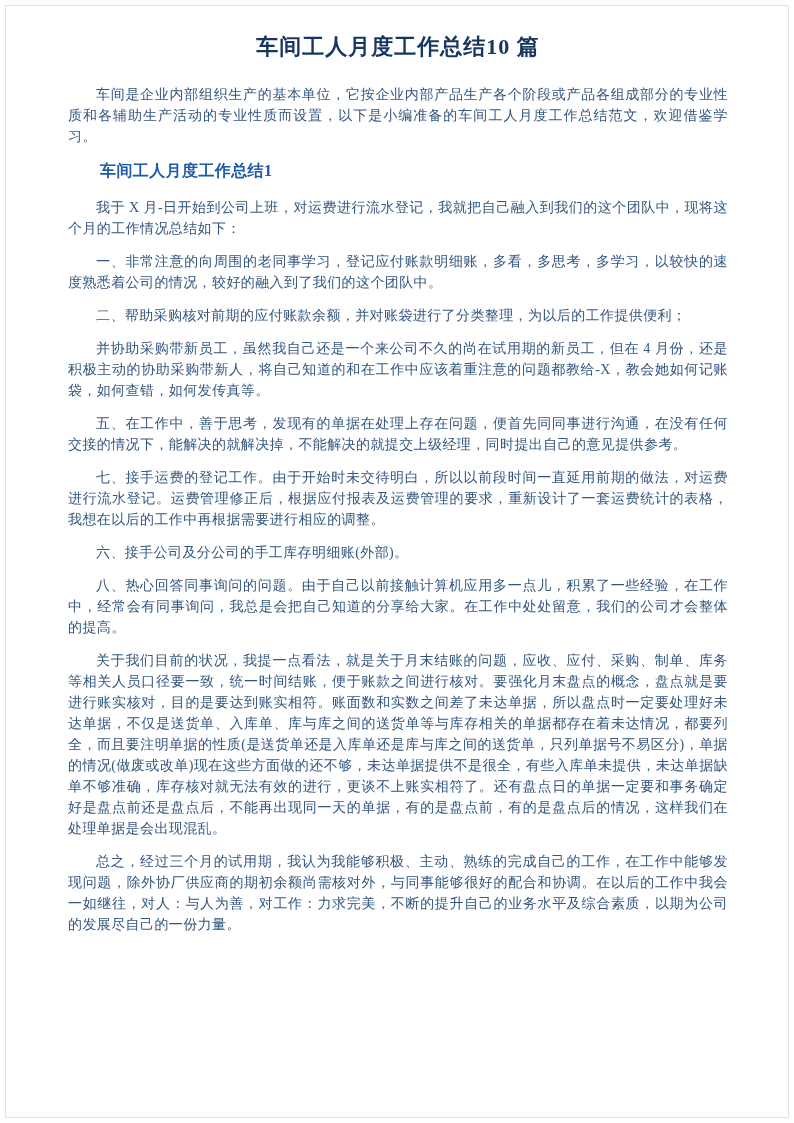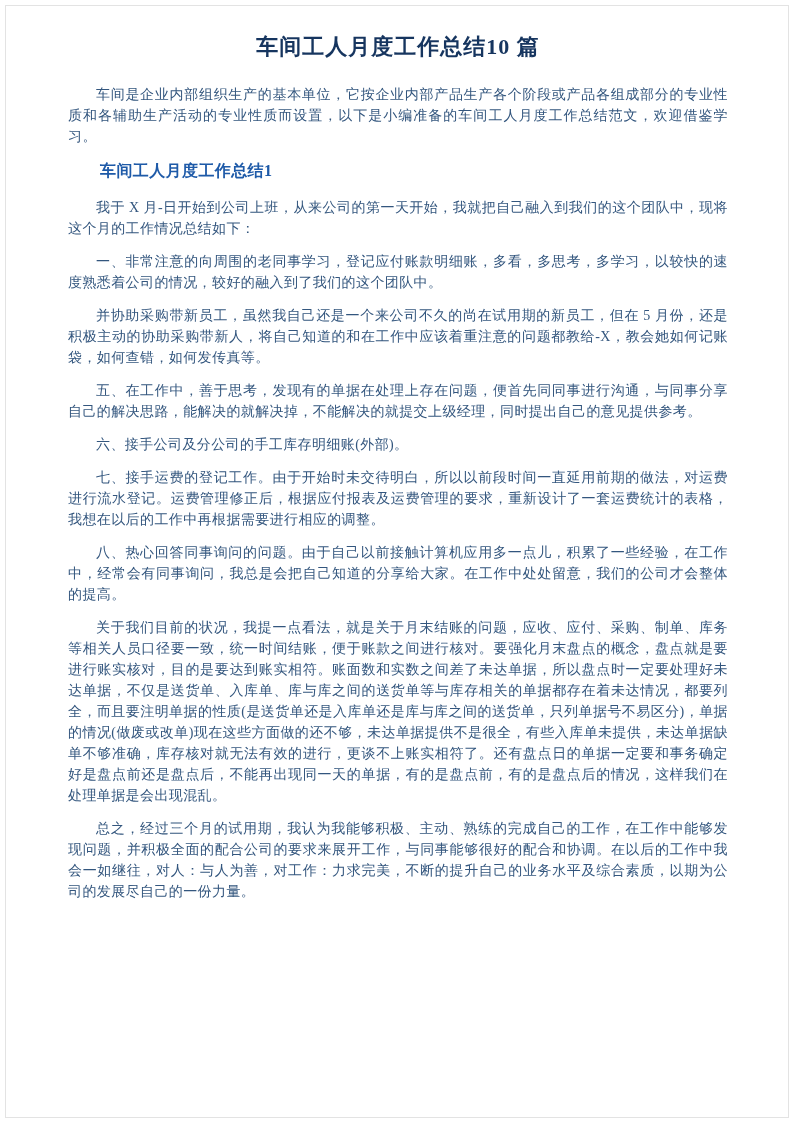--- a/index.html
+++ b/index.html
@@ -63,24 +63,25 @@
 <body>
 
 <div class="page">
   <div class="page-frame"></div>
   <div class="content">
 
     <h1 class="doc-title">车间工人月度工作总结10 篇</h1>
 
     <p class="body-para">车间是企业内部组织生产的基本单位，它按企业内部产品生产各个阶段或产品各组成部分的专业性质和各辅助生产活动的专业性质而设置，以下是小编准备的车间工人月度工作总结范文，欢迎借鉴学习。</p>
     <p class="section-heading">车间工人月度工作总结1</p>
-    <p class="body-para">我于 X 月-日开始到公司上班，从来公司的第一天开始，我就把自己融入到我们的这个团队中，现将这个月的工作情况总结如下：</p>
+    <p class="body-para">我于 X 月-日开始到公司上班，对运费进行流水登记，我就把自己融入到我们的这个团队中，现将这个月的工作情况总结如下：</p>
     <p class="body-para">一、非常注意的向周围的老同事学习，登记应付账款明细账，多看，多思考，多学习，以较快的速度熟悉着公司的情况，较好的融入到了我们的这个团队中。</p>
-    <p class="body-para">并协助采购带新员工，虽然我自己还是一个来公司不久的尚在试用期的新员工，但在 5 月份，还是积极主动的协助采购带新人，将自己知道的和在工作中应该着重注意的问题都教给-X，教会她如何记账袋，如何查错，如何发传真等。</p>
-    <p class="body-para">五、在工作中，善于思考，发现有的单据在处理上存在问题，便首先同同事进行沟通，与同事分享自己的解决思路，能解决的就解决掉，不能解决的就提交上级经理，同时提出自己的意见提供参考。</p>
+    <p class="body-para">二、帮助采购核对前期的应付账款余额，并对账袋进行了分类整理，为以后的工作提供便利；</p>
+    <p class="body-para">并协助采购带新员工，虽然我自己还是一个来公司不久的尚在试用期的新员工，但在 4 月份，还是积极主动的协助采购带新人，将自己知道的和在工作中应该着重注意的问题都教给-X，教会她如何记账袋，如何查错，如何发传真等。</p>
+    <p class="body-para">五、在工作中，善于思考，发现有的单据在处理上存在问题，便首先同同事进行沟通，在没有任何交接的情况下，能解决的就解决掉，不能解决的就提交上级经理，同时提出自己的意见提供参考。</p>
+    <p class="body-para">七、接手运费的登记工作。由于开始时未交待明白，所以以前段时间一直延用前期的做法，对运费进行流水登记。运费管理修正后，根据应付报表及运费管理的要求，重新设计了一套运费统计的表格，我想在以后的工作中再根据需要进行相应的调整。</p>
     <p class="body-para">六、接手公司及分公司的手工库存明细账(外部)。</p>
-    <p class="body-para">七、接手运费的登记工作。由于开始时未交待明白，所以以前段时间一直延用前期的做法，对运费进行流水登记。运费管理修正后，根据应付报表及运费管理的要求，重新设计了一套运费统计的表格，我想在以后的工作中再根据需要进行相应的调整。</p>
     <p class="body-para">八、热心回答同事询问的问题。由于自己以前接触计算机应用多一点儿，积累了一些经验，在工作中，经常会有同事询问，我总是会把自己知道的分享给大家。在工作中处处留意，我们的公司才会整体的提高。</p>
     <p class="body-para">关于我们目前的状况，我提一点看法，就是关于月末结账的问题，应收、应付、采购、制单、库务等相关人员口径要一致，统一时间结账，便于账款之间进行核对。要强化月末盘点的概念，盘点就是要进行账实核对，目的是要达到账实相符。账面数和实数之间差了未达单据，所以盘点时一定要处理好未达单据，不仅是送货单、入库单、库与库之间的送货单等与库存相关的单据都存在着未达情况，都要列全，而且要注明单据的性质(是送货单还是入库单还是库与库之间的送货单，只列单据号不易区分)，单据的情况(做废或改单)现在这些方面做的还不够，未达单据提供不是很全，有些入库单未提供，未达单据缺单不够准确，库存核对就无法有效的进行，更谈不上账实相符了。还有盘点日的单据一定要和事务确定好是盘点前还是盘点后，不能再出现同一天的单据，有的是盘点前，有的是盘点后的情况，这样我们在处理单据是会出现混乱。</p>
-    <p class="body-para">总之，经过三个月的试用期，我认为我能够积极、主动、熟练的完成自己的工作，在工作中能够发现问题，并积极全面的配合公司的要求来展开工作，与同事能够很好的配合和协调。在以后的工作中我会一如继往，对人：与人为善，对工作：力求完美，不断的提升自己的业务水平及综合素质，以期为公司的发展尽自己的一份力量。</p>
+    <p class="body-para">总之，经过三个月的试用期，我认为我能够积极、主动、熟练的完成自己的工作，在工作中能够发现问题，除外协厂供应商的期初余额尚需核对外，与同事能够很好的配合和协调。在以后的工作中我会一如继往，对人：与人为善，对工作：力求完美，不断的提升自己的业务水平及综合素质，以期为公司的发展尽自己的一份力量。</p>
 
   </div>
 </div>
 
 </body></html>

